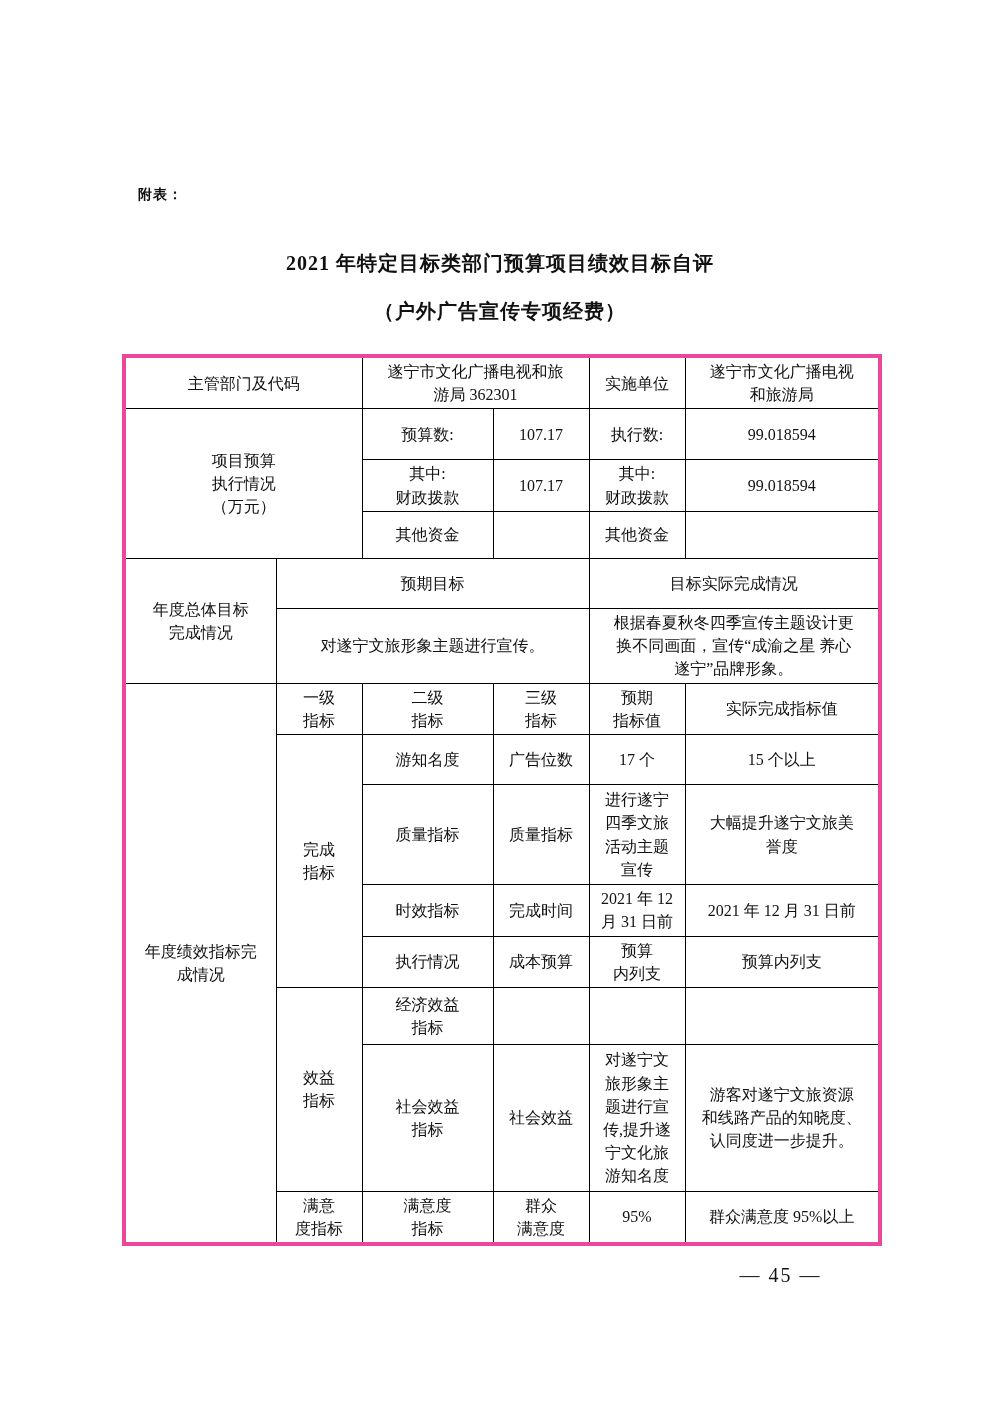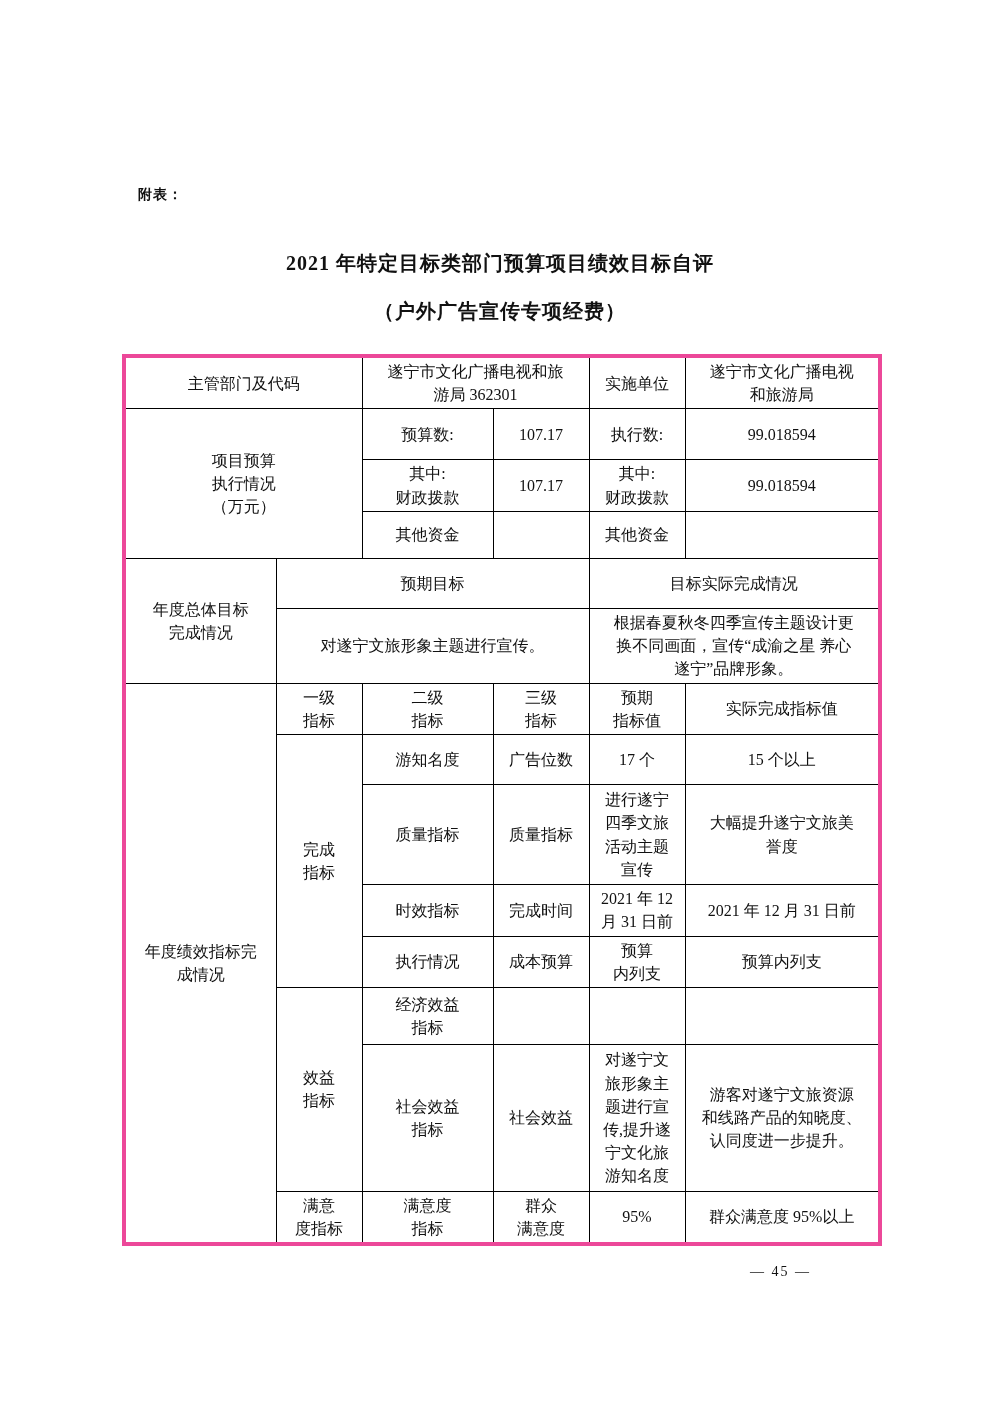--- a/index.html
+++ b/index.html
@@ -53,21 +53,21 @@
     font-size: 16px;
     line-height: 1.45;
     white-space: pre-line;
     padding: 2px 4px;
     overflow: hidden;
   }
   .page-number {
     position: absolute;
     left: 683px; width: 195px; top: 1264px;
     text-align: center;
-    font-size: 14px;
+    font-size: 20px;
     letter-spacing: 2px;
   }
 </style>
 </head>
 <body>
 
 <div class="attachment-label">附表：</div>
 <div class="doc-title">2021 年特定目标类部门预算项目绩效目标自评</div>
 <div class="doc-subtitle">（户外广告宣传专项经费）</div>
 

